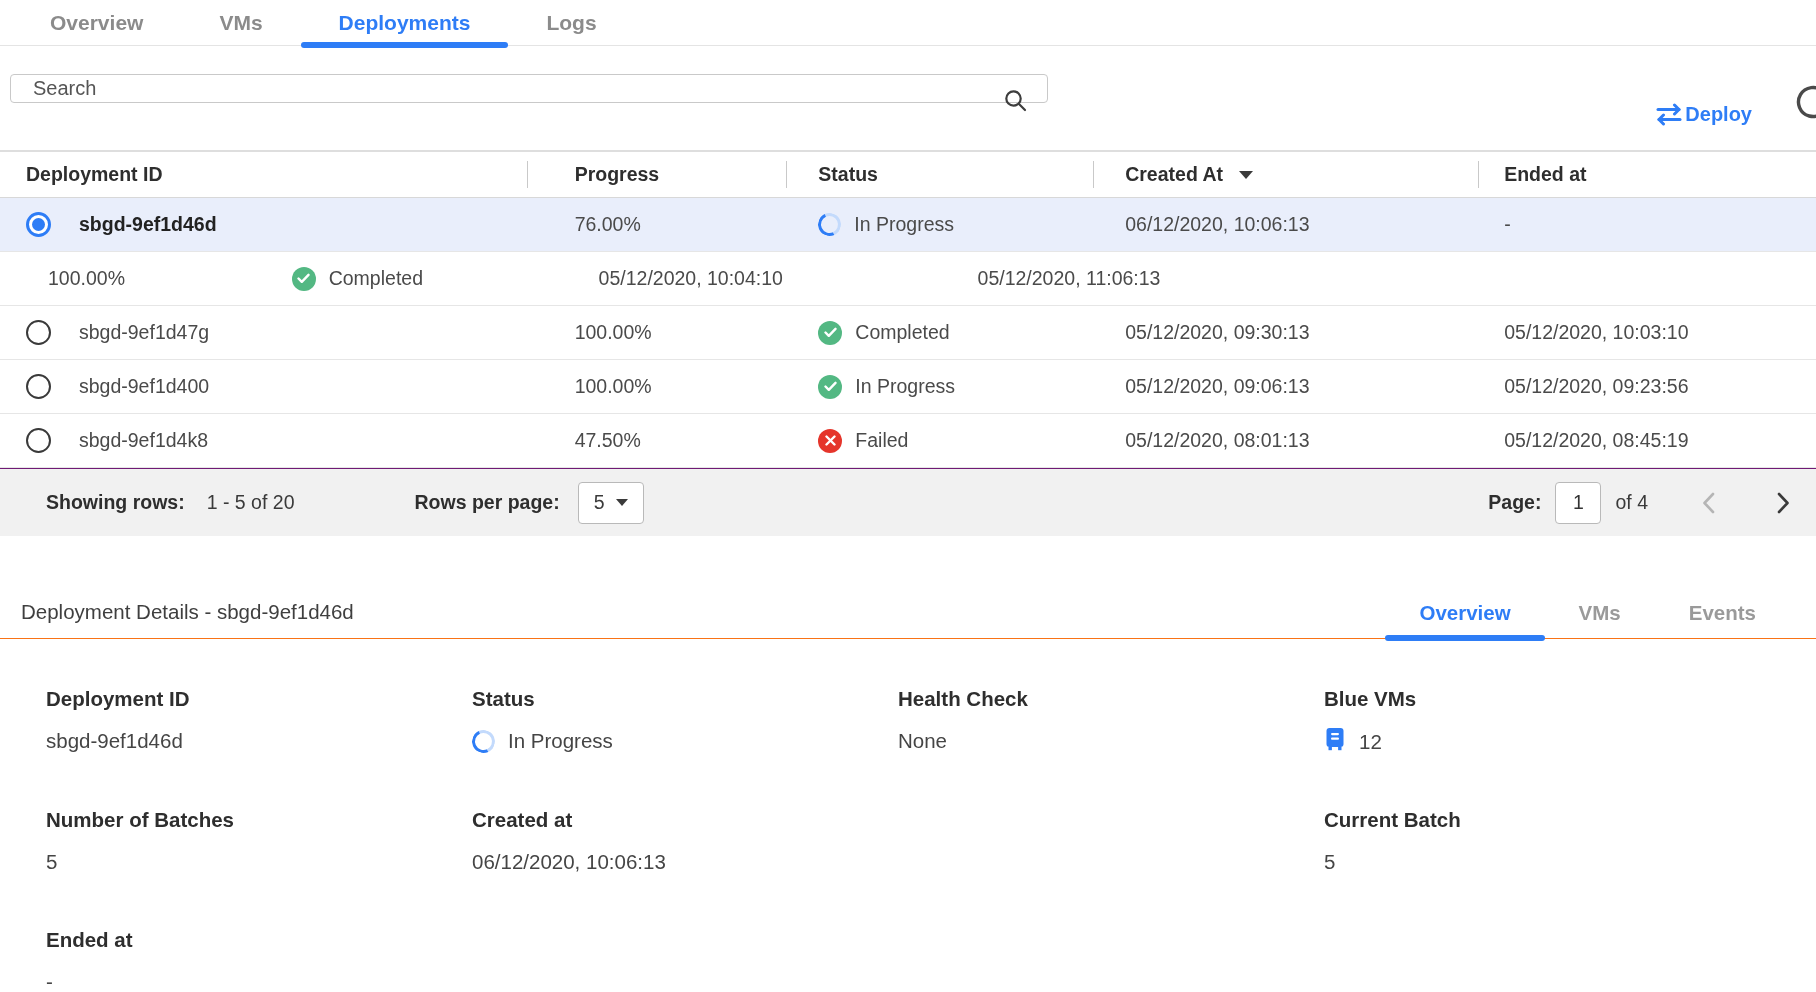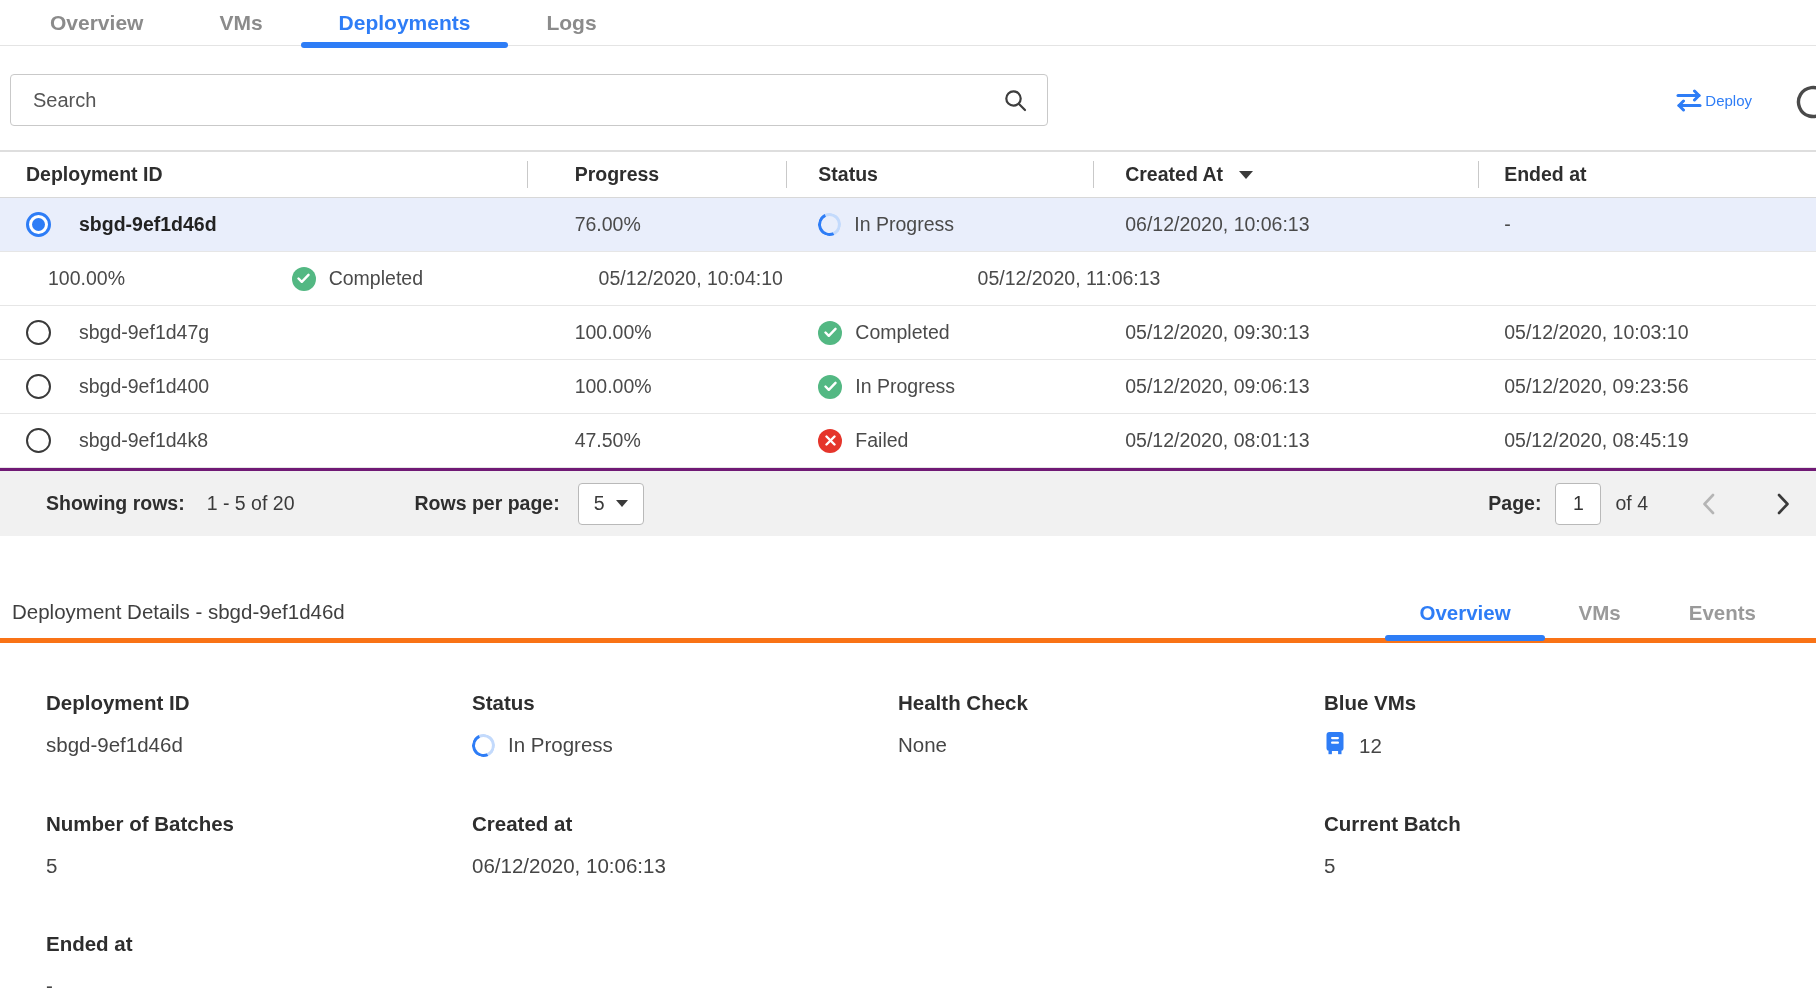--- a/index.html
+++ b/index.html
@@ -7,26 +7,26 @@
   body { font-family:"Liberation Sans","DejaVu Sans",sans-serif; color:#3f3f3f; }
   .page { position:relative; width:1816px; height:992px; overflow:hidden; background:#fff; }
 
   
   .tabbar { display:flex; align-items:stretch; height:46px; border-bottom:1px solid #e4e4e4; padding-left:12px; }
   .tab { display:flex; align-items:center; padding:0 38px; font-size:21px; font-weight:700; color:#8b8b8b; position:relative; cursor:pointer; }
   .tab.active { color:#2e7df6; }
   .tab.active::after { content:""; position:absolute; left:0; right:0; bottom:-3px; height:6px; background:#2e7df6; border-radius:3px; }
 
   
-  .toolbar { display:flex; align-items:center; margin:28px 0 0 10px; height:52px; }
+  .toolbar { display:flex; align-items:flex-start; margin:28px 0 0 10px; height:52px;flex-direction:column; }
   .searchwrap { position:relative; width:1038px; height:52px; }
   .search { width:100%; height:100%; border:1px solid #c9c9c9; border-radius:4px; padding:0 64px 0 22px; font-size:20px; color:#333; font-family:inherit; outline:none; }
   .search::placeholder { color:#555; opacity:1; }
   .searchicon { position:absolute; right:20px; top:14px; }
-  .deploy { margin-left:auto; margin-right:64px; display:flex; align-items:center; gap:2px; color:#2e7df6; font-size:15px; font-weight:400; cursor:pointer; }
+  .deploy { margin-left:auto; margin-right:64px; display:flex; align-items:center; gap:2px; color:#2e7df6; font-size:20px; font-weight:700; cursor:pointer; }
   .refresh { position:absolute; top:82px; right:-17px; width:40px; height:40px; cursor:pointer; }
 
   
   .table { margin-top:24px; border-top:2px solid #dedede; }
   .thead { display:flex; height:46px; align-items:center; border-bottom:1px solid #d8d8d8; font-weight:700; font-size:19.5px; color:#2e2e2e; }
   .th { position:relative; display:flex; align-items:center; height:100%; }
   .th + .th::before { content:""; position:absolute; left:0; top:9px; bottom:9px; width:1px; background:#c9c9c9; }
   .col-id { width:29%; padding-left:26px; }
   .col-progress { width:14.3%; padding-left:48px; }
   .col-status { width:16.9%; padding-left:32px; }
@@ -41,34 +41,34 @@
   .tr.selected .radio { border:3px solid #2e7df6; }
   .tr.selected .radio::after { content:""; position:absolute; inset:3px; background:#2e7df6; border-radius:50%; }
   .tr.selected .idtext { font-weight:700; color:#222; }
 
   .sicon { flex:none; width:24px; height:24px; margin-right:13px; border-radius:50%; display:flex; align-items:center; justify-content:center; }
   .spinner { width:23px; height:23px; border-radius:50%; border:3px solid #c3dafc; border-left-color:#2e7df6; border-bottom-color:#2e7df6; transform:rotate(20deg); background:transparent; }
   .check { background:#53b883; }
   .cross { background:#e5352b; }
 
   
-  .tfoot { height:68px; background:#f1f1f1; border-top:3px solid #701a75; display:flex; align-items:center; font-size:19.5px; color:#3a3a3a; padding:0 26px 0 46px; }
+  .tfoot { height:68px; background:#f1f1f1; border-top:1px solid #701a75; display:flex; align-items:center; font-size:19.5px; color:#3a3a3a; padding:0 26px 0 46px; }
   .bold { font-weight:700; color:#2e2e2e; }
   .showval { margin-left:22px; }
   .rpp { margin-left:120px; }
   .select { margin-left:18px; width:66px; height:42px; background:#fff; border:1px solid #b9b9b9; border-radius:4px; display:flex; align-items:center; justify-content:center; gap:11px; cursor:pointer; }
   .dcaret { width:0; height:0; border-left:6px solid transparent; border-right:6px solid transparent; border-top:7px solid #3a3a3a; }
   .pagegroup { margin-left:auto; display:flex; align-items:center; }
   .pageinput { width:46px; height:42px; border:1px solid #b9b9b9; border-radius:4px; text-align:center; font-size:19.5px; font-family:inherit; color:#333; margin:0 14px; outline:none; background:#fff; }
   .chev { display:flex; align-items:center; justify-content:center; cursor:pointer; }
   .chev.prev { margin-left:54px; }
   .chev.next { margin-left:62px; }
 
   
-  .dheader { display:flex; align-items:flex-end; margin-top:64px; padding-left:12px; border-bottom:5px solid #f97316; }
+  .dheader { display:flex; align-items:flex-end; margin-top:64px; padding-left:21px; border-bottom:1px solid #f97316; }
   .dtitle { font-size:20.5px; color:#3f3f3f; padding-bottom:14px; }
   .dtabs { margin-left:auto; display:flex; padding-right:26px; }
   .dtab { padding:0 34px 13px; font-size:20.5px; font-weight:700; color:#9a9a9a; position:relative; cursor:pointer; }
   .dtab.active { color:#2e7df6; }
   .dtab.active::after { content:""; position:absolute; left:0; right:0; bottom:-3px; height:6px; background:#2e7df6; border-radius:3px; }
 
   .dgrid { margin:48px 0 0 46px; display:grid; grid-template-columns:repeat(4,426px); row-gap:52px; }
   .flabel { font-size:20.5px; font-weight:700; color:#2e2e2e; }
   .fvalue { margin-top:16px; font-size:20.5px; color:#454545; display:flex; align-items:center; gap:13px; min-height:28px; }
   .vmicon-blue { color:#2e7df6; }

